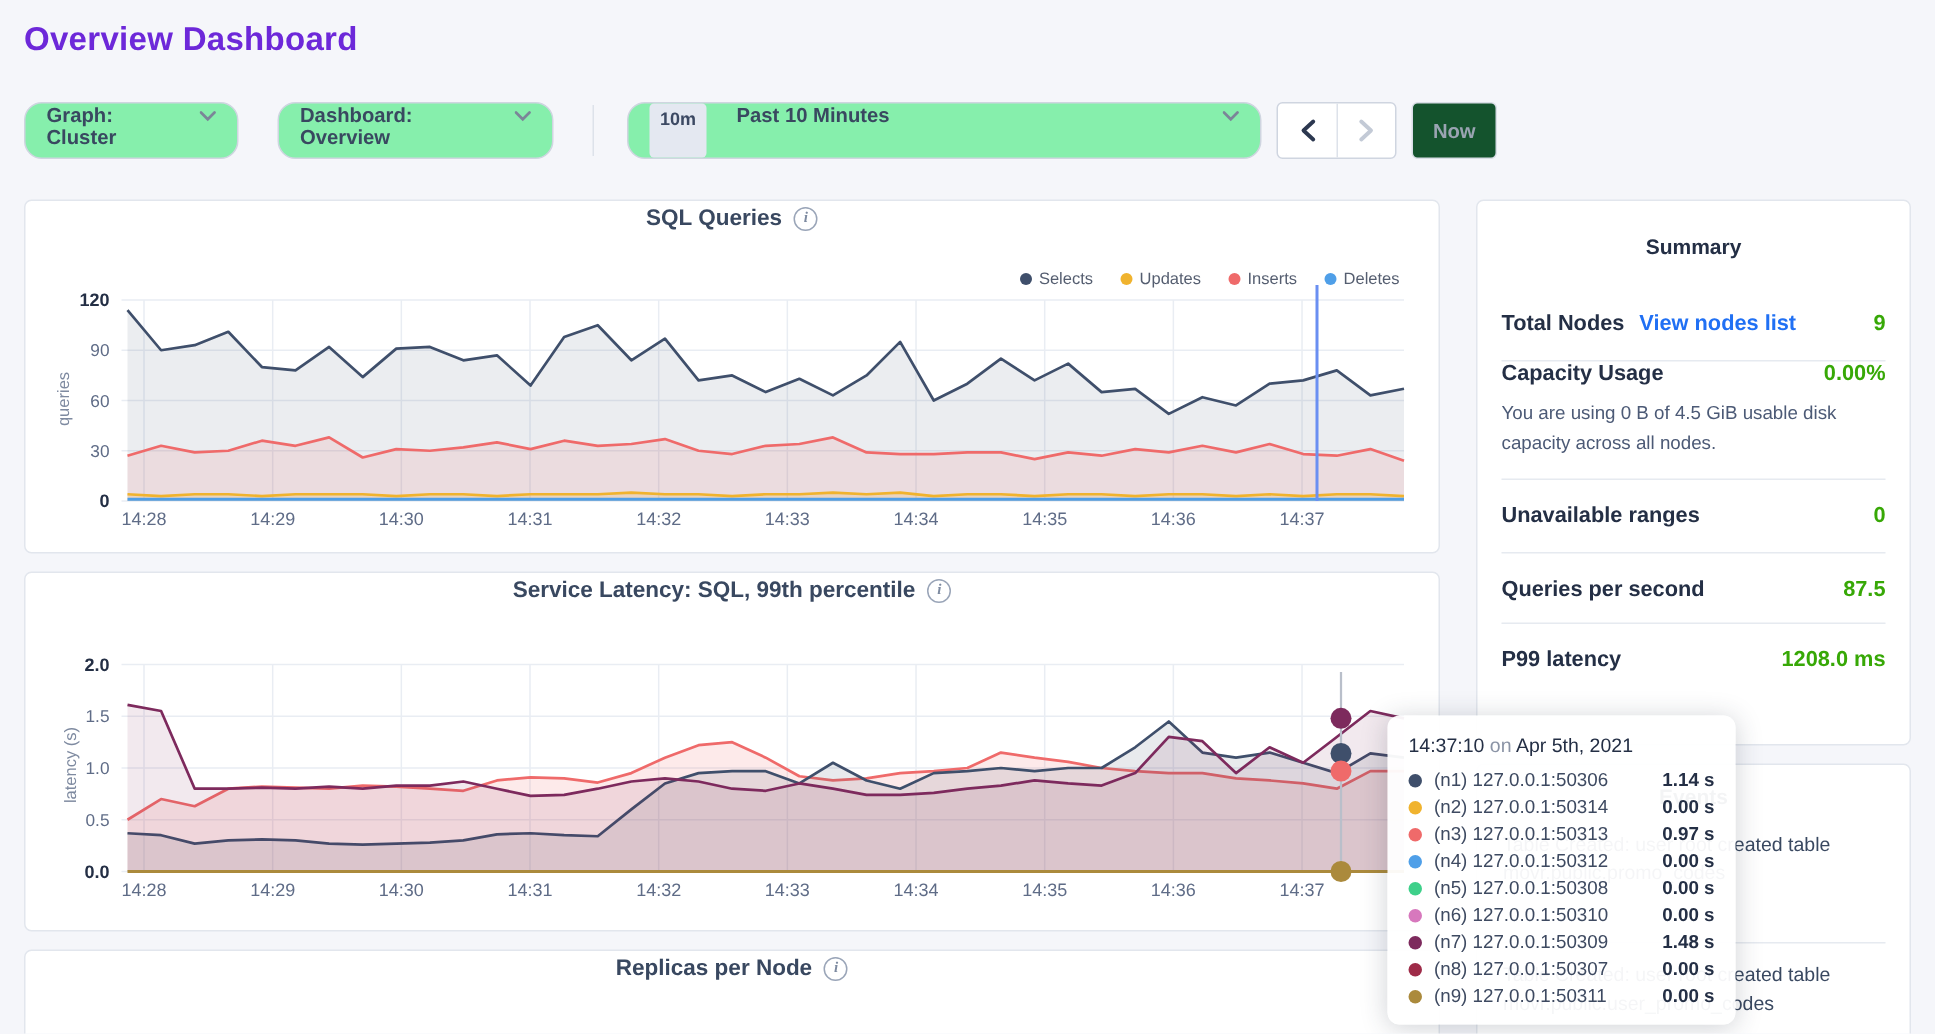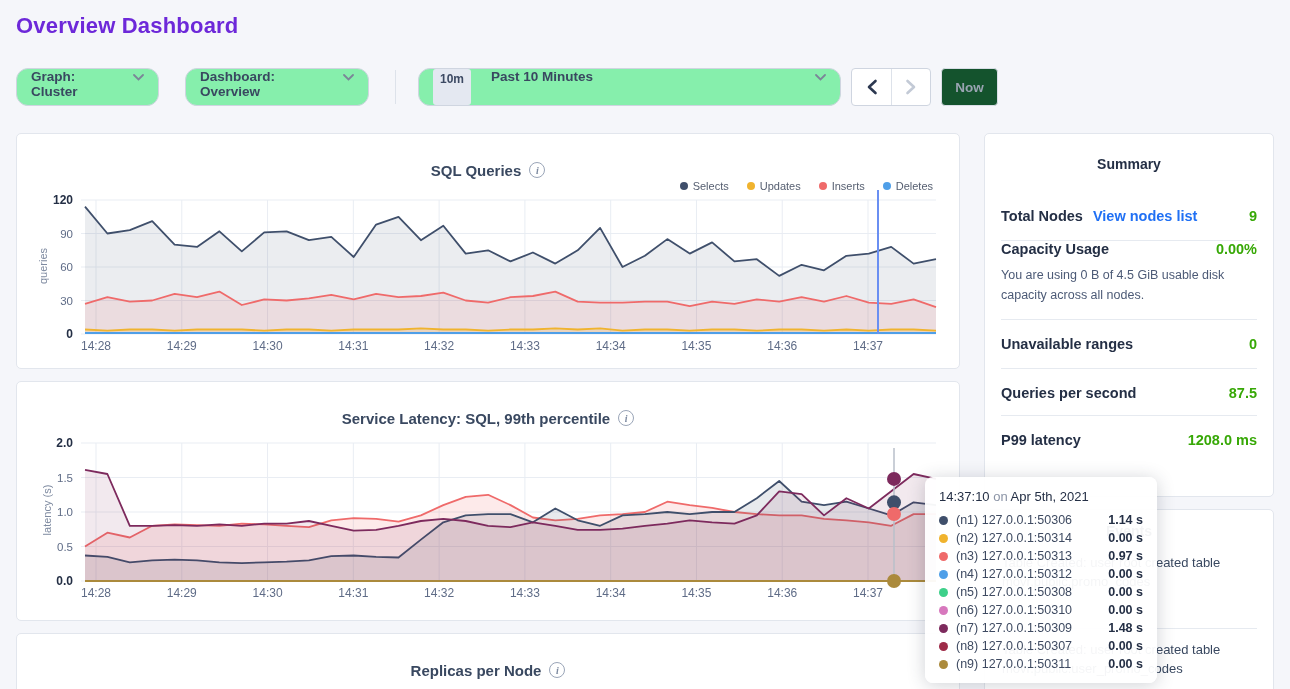--- a/index.html
+++ b/index.html
@@ -19,21 +19,21 @@
   .arrowgroup { position:absolute; left:851px; top:68px; height:38px; width:80px; display:flex;
                 background:#fff; border:1px solid #cfd5e0; border-radius:4px; }
   .arrowcell { width:50%; display:flex; align-items:center; justify-content:center; cursor:pointer; }
   .arrowcell + .arrowcell { border-left:1px solid #dde2ea; }
   .now-btn { position:absolute; left:941px; top:68px; width:57px; height:38px; background:#14532d;
              border:1px solid #d9dee6; border-radius:4px; color:#9aa4b2; font-size:13.5px; font-weight:700;
              display:flex; align-items:center; justify-content:center; }
 
   
   .card { position:absolute; background:#fff; border:1px solid #e2e6ed; border-radius:5px; }
-  .chart-card-title { position:absolute; width:100%; top:28px; display:flex; justify-content:center; gap:8px;
+  .chart-card-title { position:absolute; width:100%; top:3px; display:flex; justify-content:center; align-items:center; gap:8px;
                       font-size:15px; font-weight:700; color:#394860; }
   .iicon { width:16px; height:16px; border:1.4px solid #9aa5b8; border-radius:50%; color:#7d8aa0;
            font-size:10px; font-weight:700; display:inline-flex; align-items:center; justify-content:center;
            font-family:"Liberation Serif", serif; font-style:italic; cursor:pointer; }
   .legend { position:absolute; right:26px; top:46px; display:flex; gap:18px;justify-content:center; }
   .legend-item { display:flex; align-items:center; gap:5px; font-size:11px; color:#555e70; cursor:pointer; }
   .legend-dot { width:8px; height:8px; border-radius:50%; }
   svg.chart { position:absolute; left:0; top:0; }
   .ylab { position:absolute; transform:rotate(-90deg); transform-origin:center; font-size:11px; color:#7e8aa0; }
 

